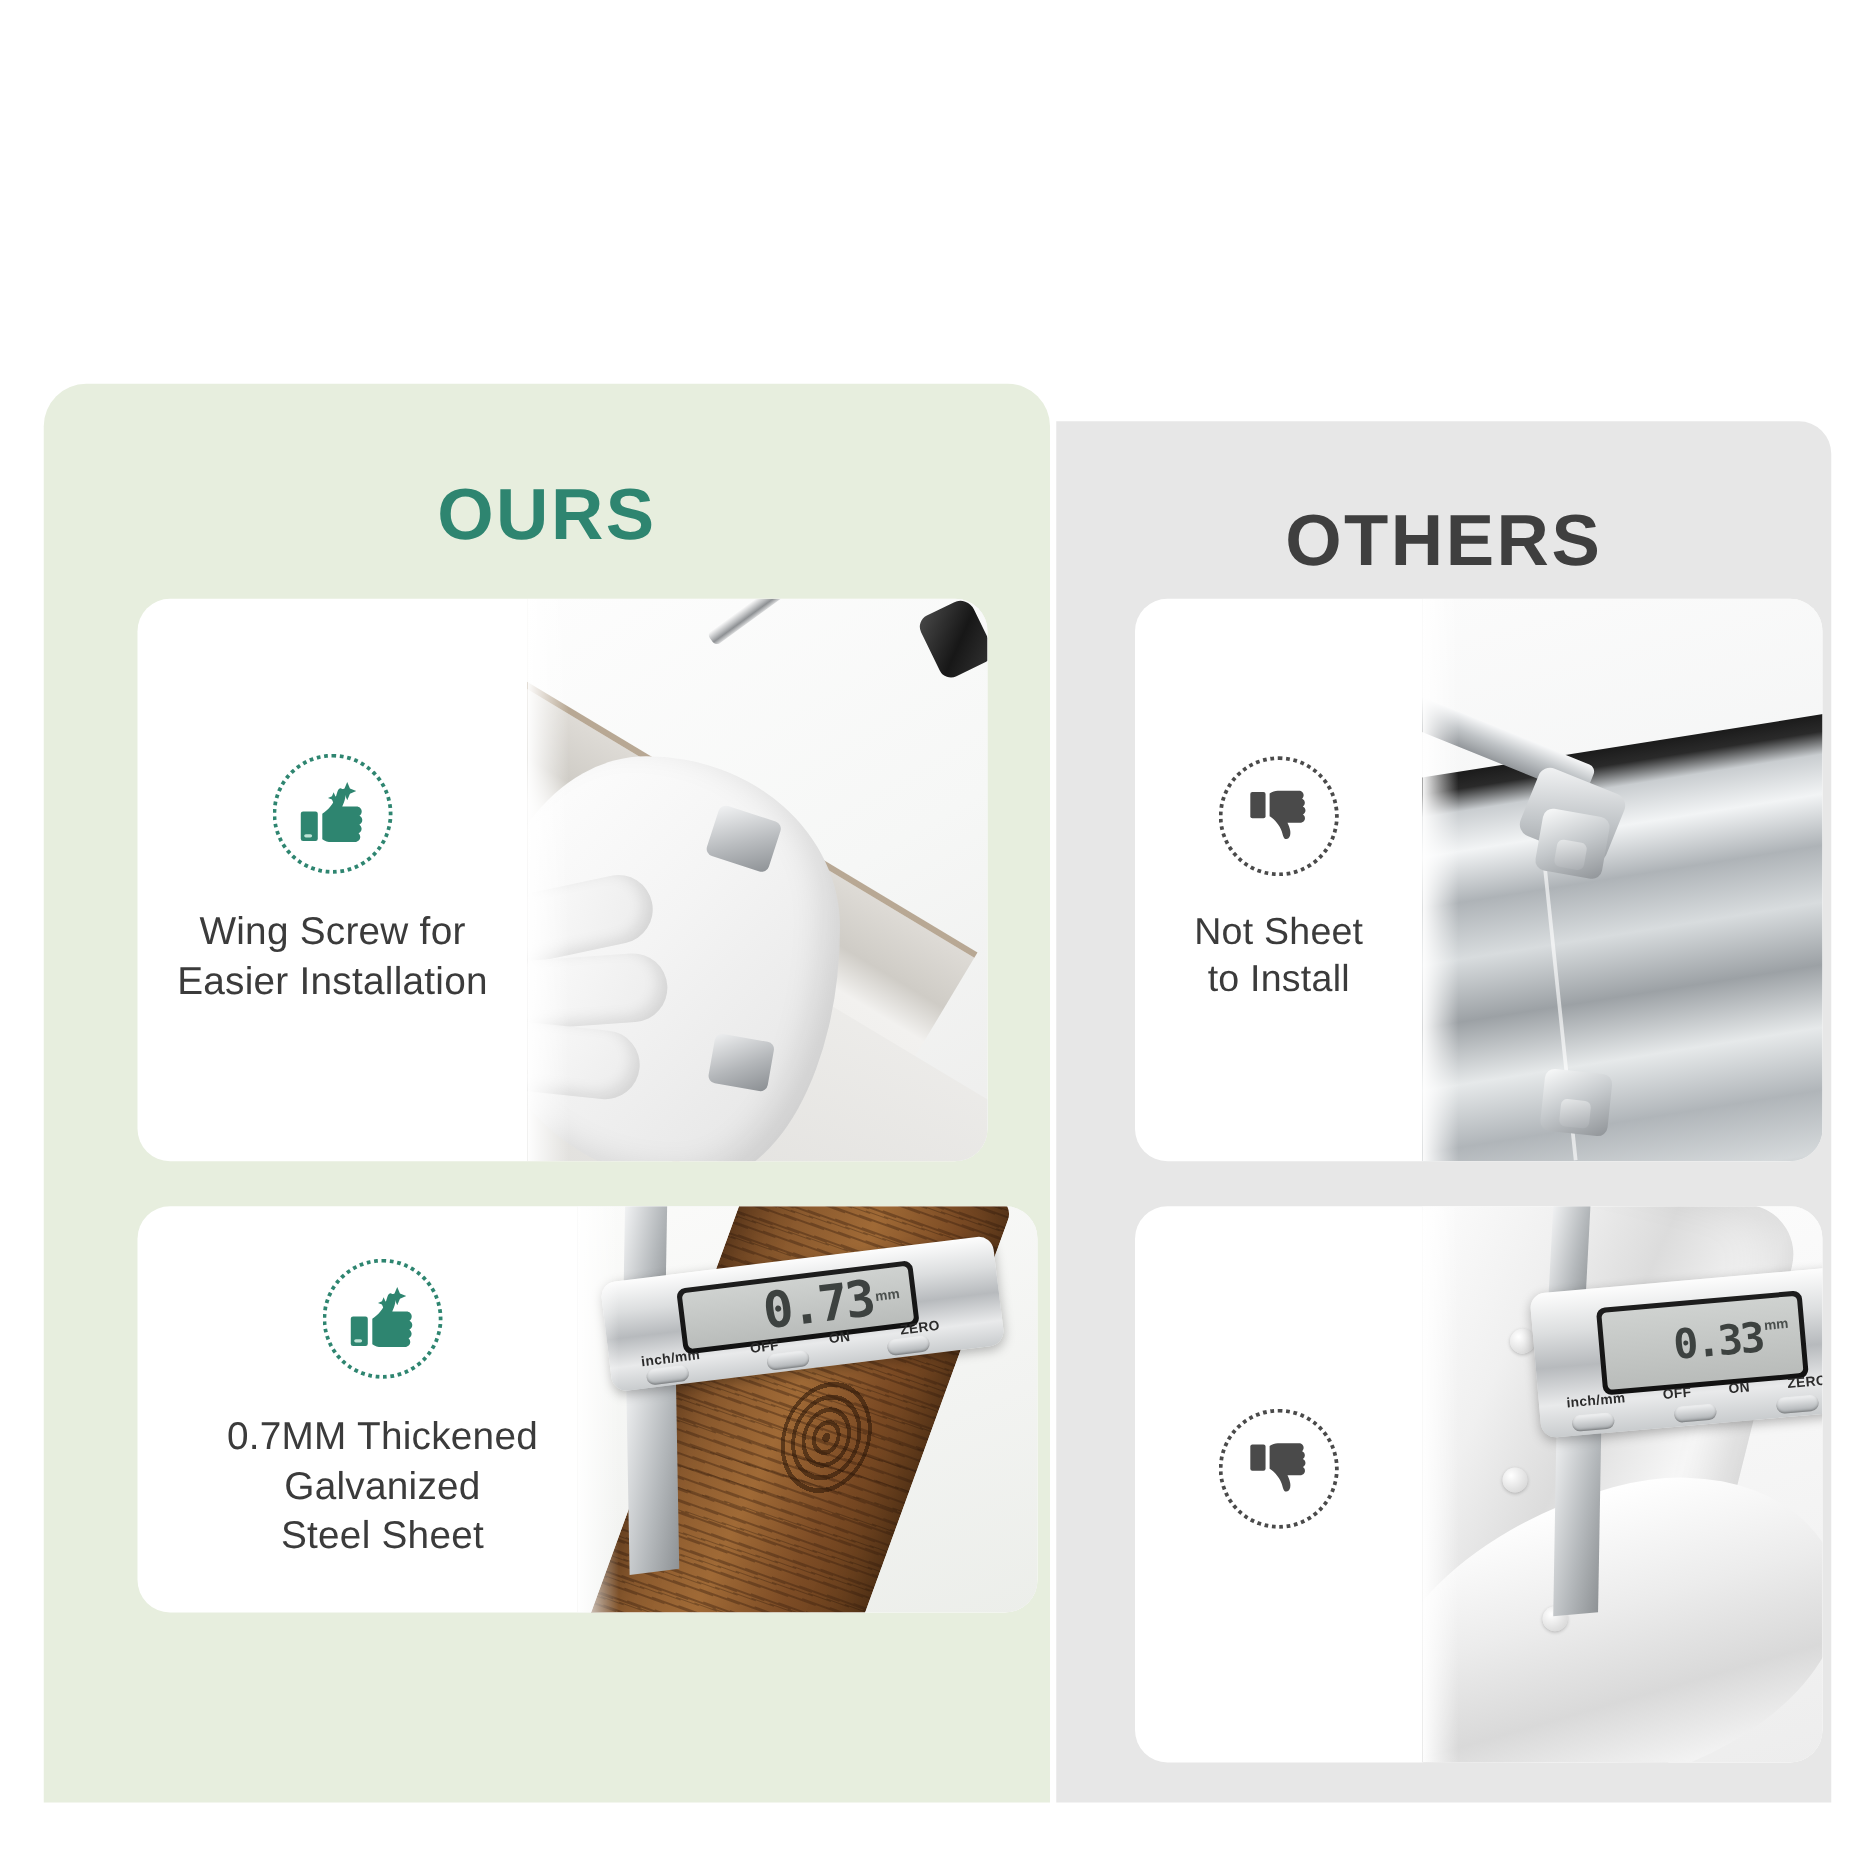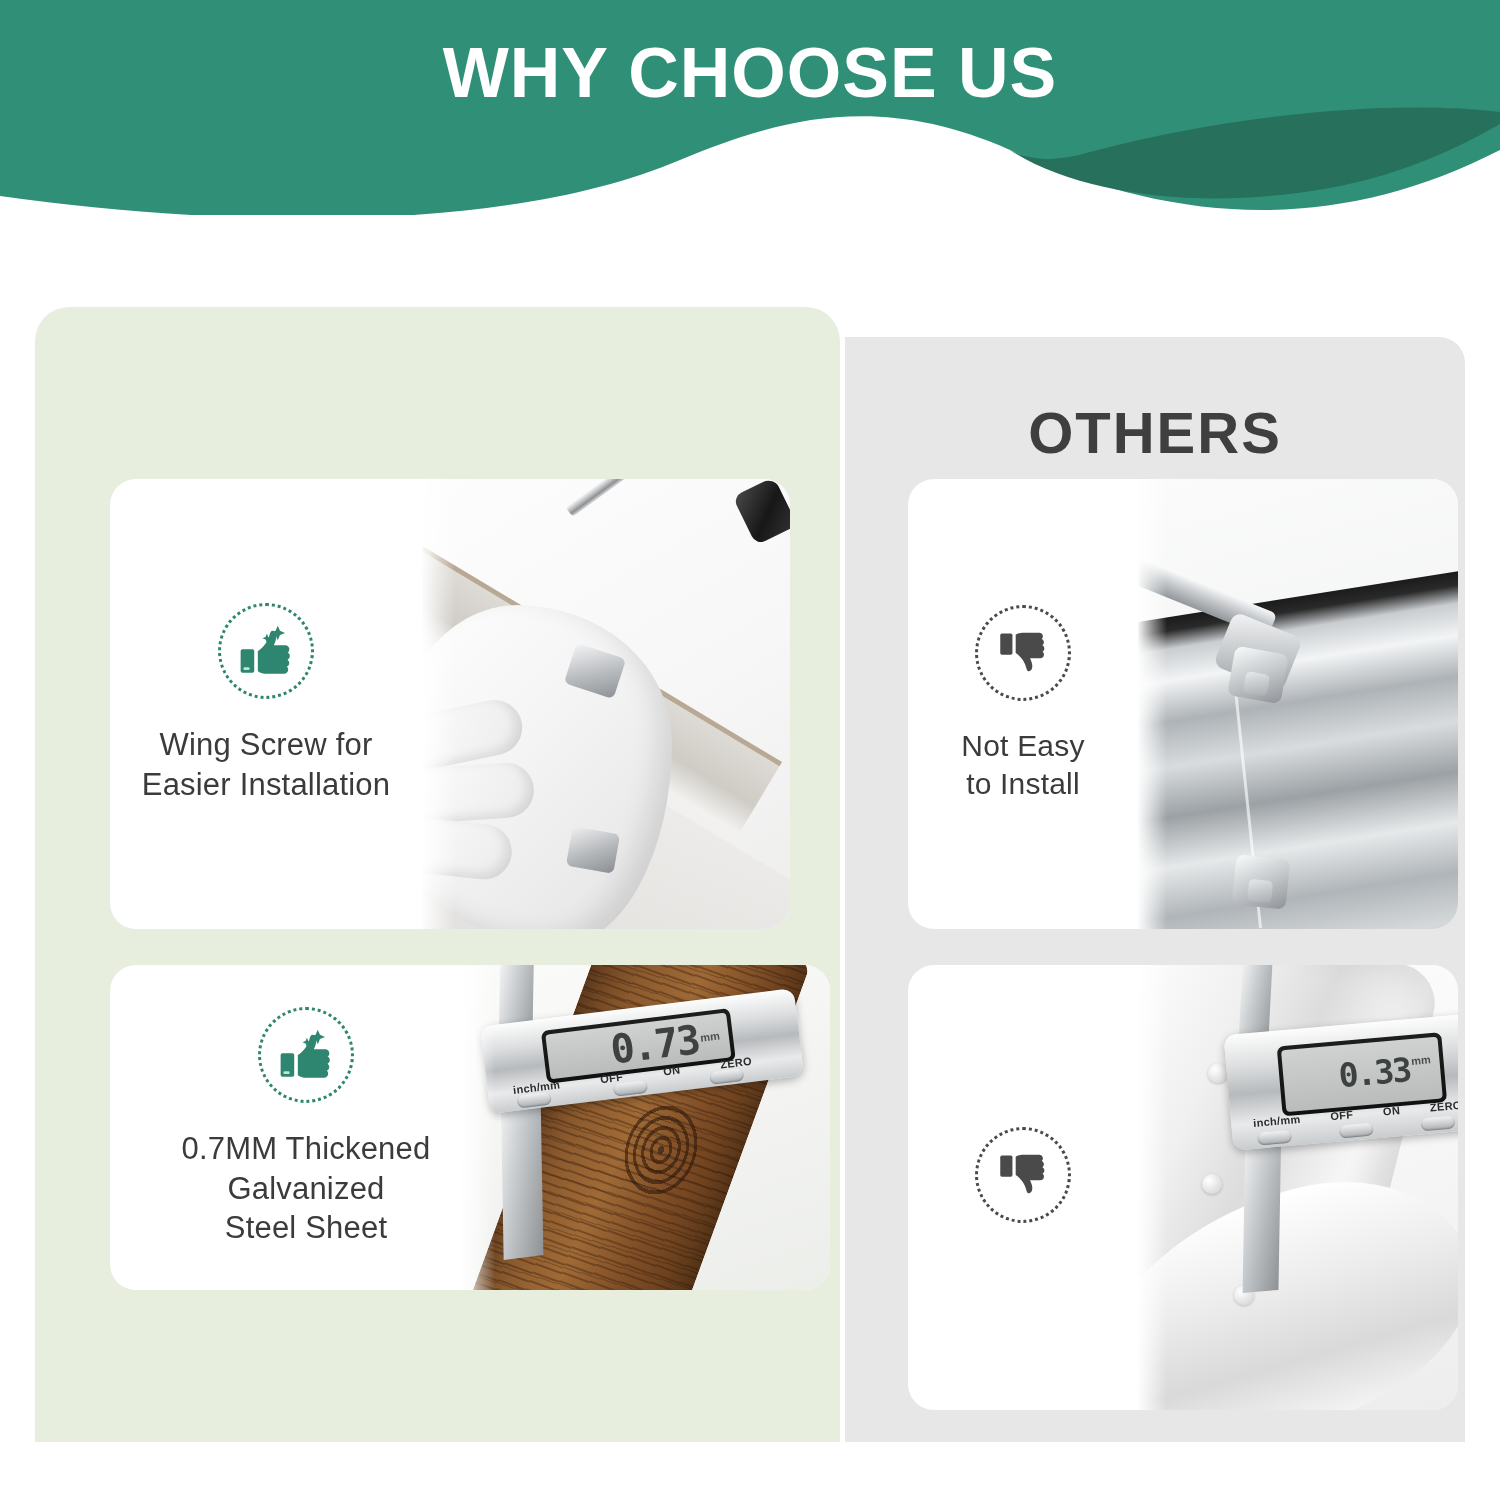--- a/index.html
+++ b/index.html
@@ -450,29 +450,23 @@
     inset: 0;
     pointer-events: none;
     background: linear-gradient(90deg, rgba(255,255,255,.96) 0%, rgba(255,255,255,0) 9%);
   }
 </style>
 </head>
 <body>
 
 <div class="page">
 
-  <div class="header">
-    <svg class="header-svg" viewBox="0 0 1500 215" preserveAspectRatio="none">
-      <path d="M0,0 H1500 V150 C1340,232 1180,228 1010,150 C880,92 780,118 680,160 C520,228 260,232 0,196 Z" fill="#2f9077"></path>
-      <path d="M1500,112 C1400,100 1240,112 1090,152 C1052,163 1030,160 1010,150 C1080,196 1210,212 1340,186 C1400,174 1455,150 1500,124 Z" fill="#27705c"></path>
-    </svg>
-    <div class="header-title">WHY CHOOSE US</div>
-  </div>
 
   <div class="panel panel-ours"></div>
+  <div class="col-heading heading-ours">OURS</div>
 
   <div class="card card-ours-1">
     <div class="card-text-side">
       <div class="badge badge-ours">
         <svg width="58" height="58" viewBox="0 0 64 64" aria-hidden="true">
           <path d="M6 30 h11 a2 2 0 0 1 2 2 v22 a2 2 0 0 1 -2 2 H6 a2 2 0 0 1 -2 -2 V32 a2 2 0 0 1 2 -2 z" fill="#2e8570"></path>
           <rect x="7" y="50" width="7" height="3" rx="1.5" fill="#bfe3d6"></rect>
           <path d="M23 32 c5 -3 10 -9 12 -15 c1.4 -4.2 1.8 -7.8 4.6 -7.4 c3.4 .5 4.4 4.4 3.6 8.6 c-.5 2.8 -1.6 5.4 -2.6 7.4 h12.6 c2.6 0 4.6 2 4.6 4.4 c0 1.6 -.8 2.9 -2 3.7 c1.5 .7 2.5 2.2 2.5 3.9 c0 1.8 -1 3.3 -2.6 4 c1.2 .8 2 2.2 2 3.7 c0 1.8 -1.1 3.3 -2.7 4 c.9 .8 1.5 2 1.5 3.3 c0 2.4 -2 4.4 -4.6 4.4 H31 c-3 0 -5.6 -1 -8 -2.6 z" fill="#2e8570"></path>
           <path d="M45 4 l2.4 5.6 L53 12 l-5.6 2.4 L45 20 l-2.4 -5.6 L37 12 l5.6 -2.4 z" fill="#2e8570"></path>
           <path d="M33 13 l1.5 3.6 L38 18 l-3.5 1.4 L33 23 l-1.5 -3.6 L28 18 l3.5 -1.4 z" fill="#2e8570"></path>
@@ -550,21 +544,21 @@
   <div class="col-heading heading-others">OTHERS</div>
 
   <div class="card card-others-1">
     <div class="card-text-side">
       <div class="badge badge-others">
         <svg width="52" height="52" viewBox="0 0 64 64" aria-hidden="true">
           <path d="M6 8 h11 a2 2 0 0 1 2 2 v22 a2 2 0 0 1 -2 2 H6 a2 2 0 0 1 -2 -2 V10 a2 2 0 0 1 2 -2 z" fill="#4a4a4a"></path>
           <path d="M23 32 c5 3 10 9 12 15 c1.4 4.2 1.8 7.8 4.6 7.4 c3.4 -.5 4.4 -4.4 3.6 -8.6 c-.5 -2.8 -1.6 -5.4 -2.6 -7.4 h12.6 c2.6 0 4.6 -2 4.6 -4.4 c0 -1.6 -.8 -2.9 -2 -3.7 c1.5 -.7 2.5 -2.2 2.5 -3.9 c0 -1.8 -1 -3.3 -2.6 -4 c1.2 -.8 2 -2.2 2 -3.7 c0 -1.8 -1.1 -3.3 -2.7 -4 c.9 -.8 1.5 -2 1.5 -3.3 c0 -2.4 -2 -4.4 -4.6 -4.4 H31 c-3 0 -5.6 1 -8 2.6 z" fill="#4a4a4a"></path>
         </svg>
       </div>
-      <div class="feature-label">Not Easy
+      <div class="feature-label">Not Sheet
 to Install</div>
     </div>
     <div class="photo">
       <div class="photo-inner">
         <div class="ph3-bg"></div>
         <div class="ph3-duct"></div>
         <div class="ph3-seam"></div>
         <div class="ph3-wrench"></div>
         <div class="ph3-wrench-head"></div>
         <div class="ph3-bolt ph3-bolt-1"></div>

